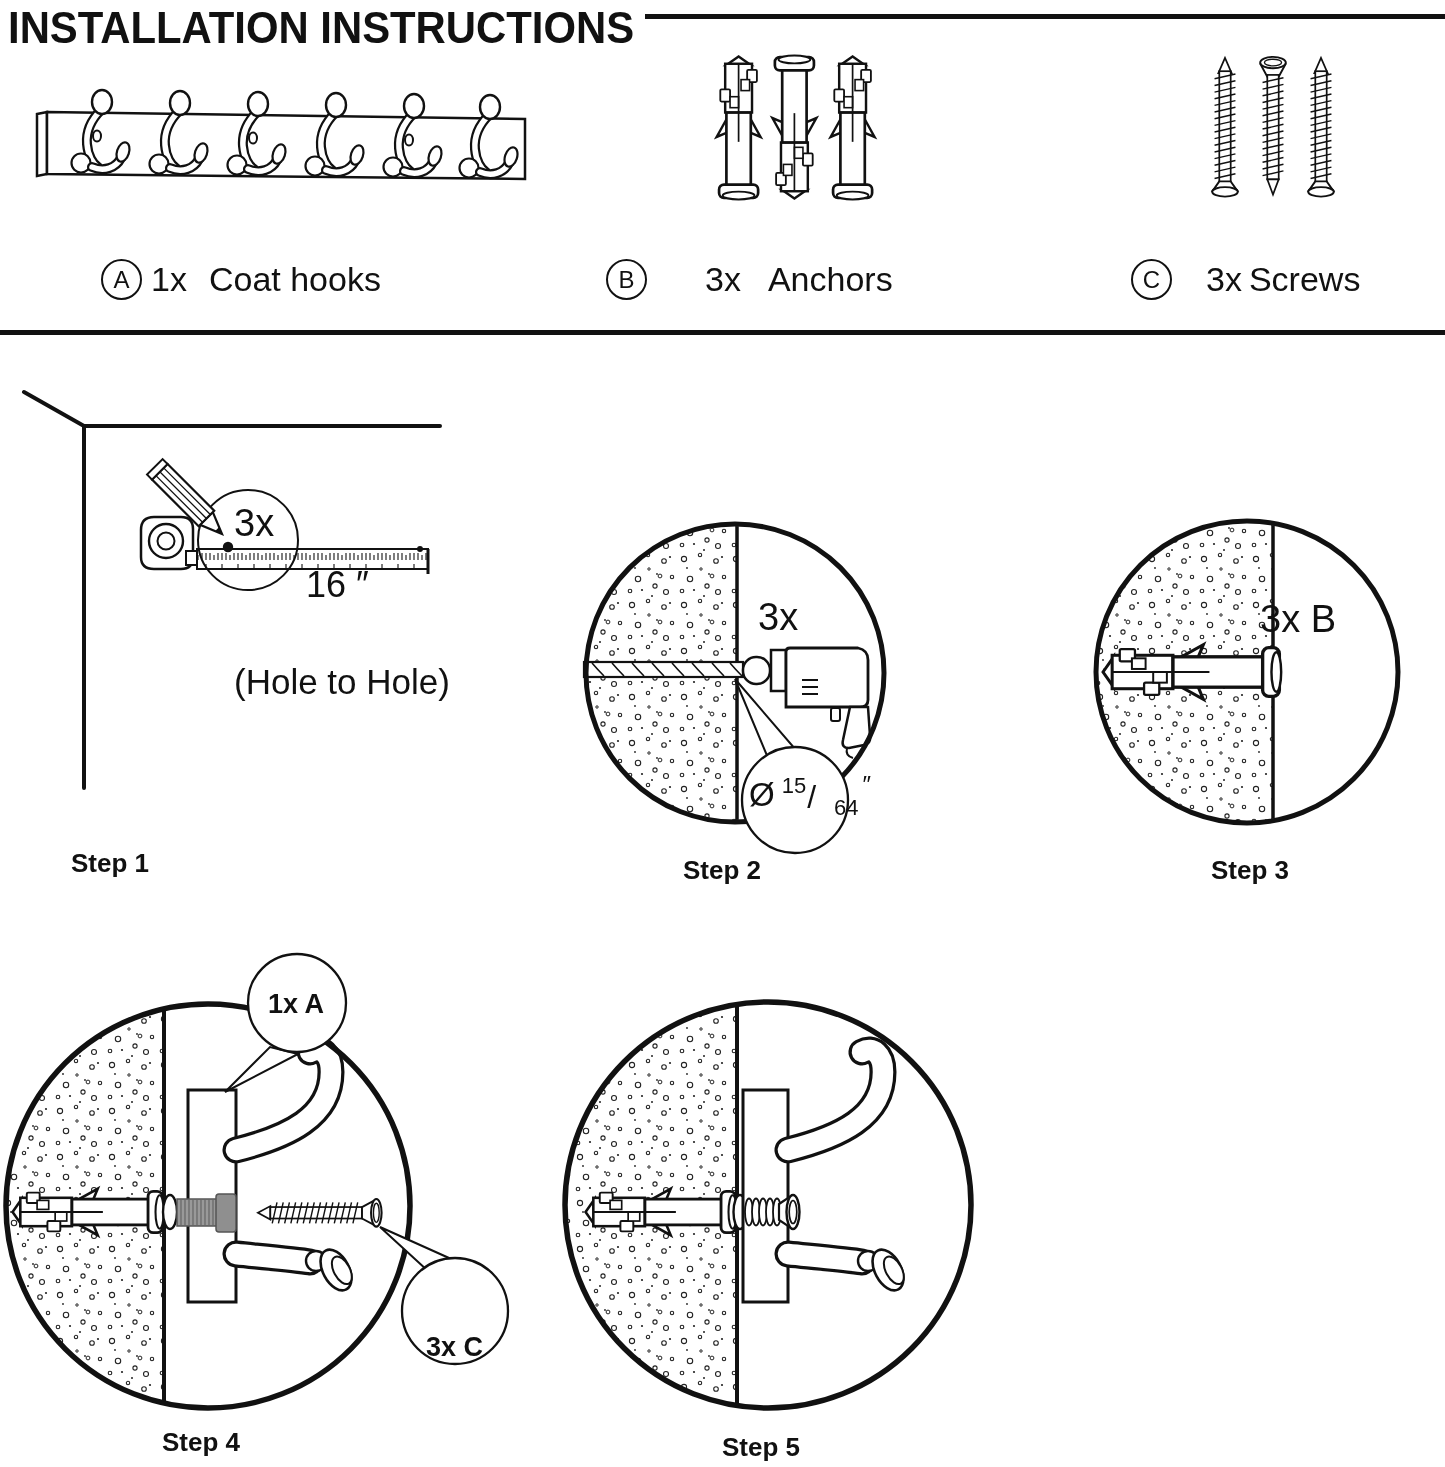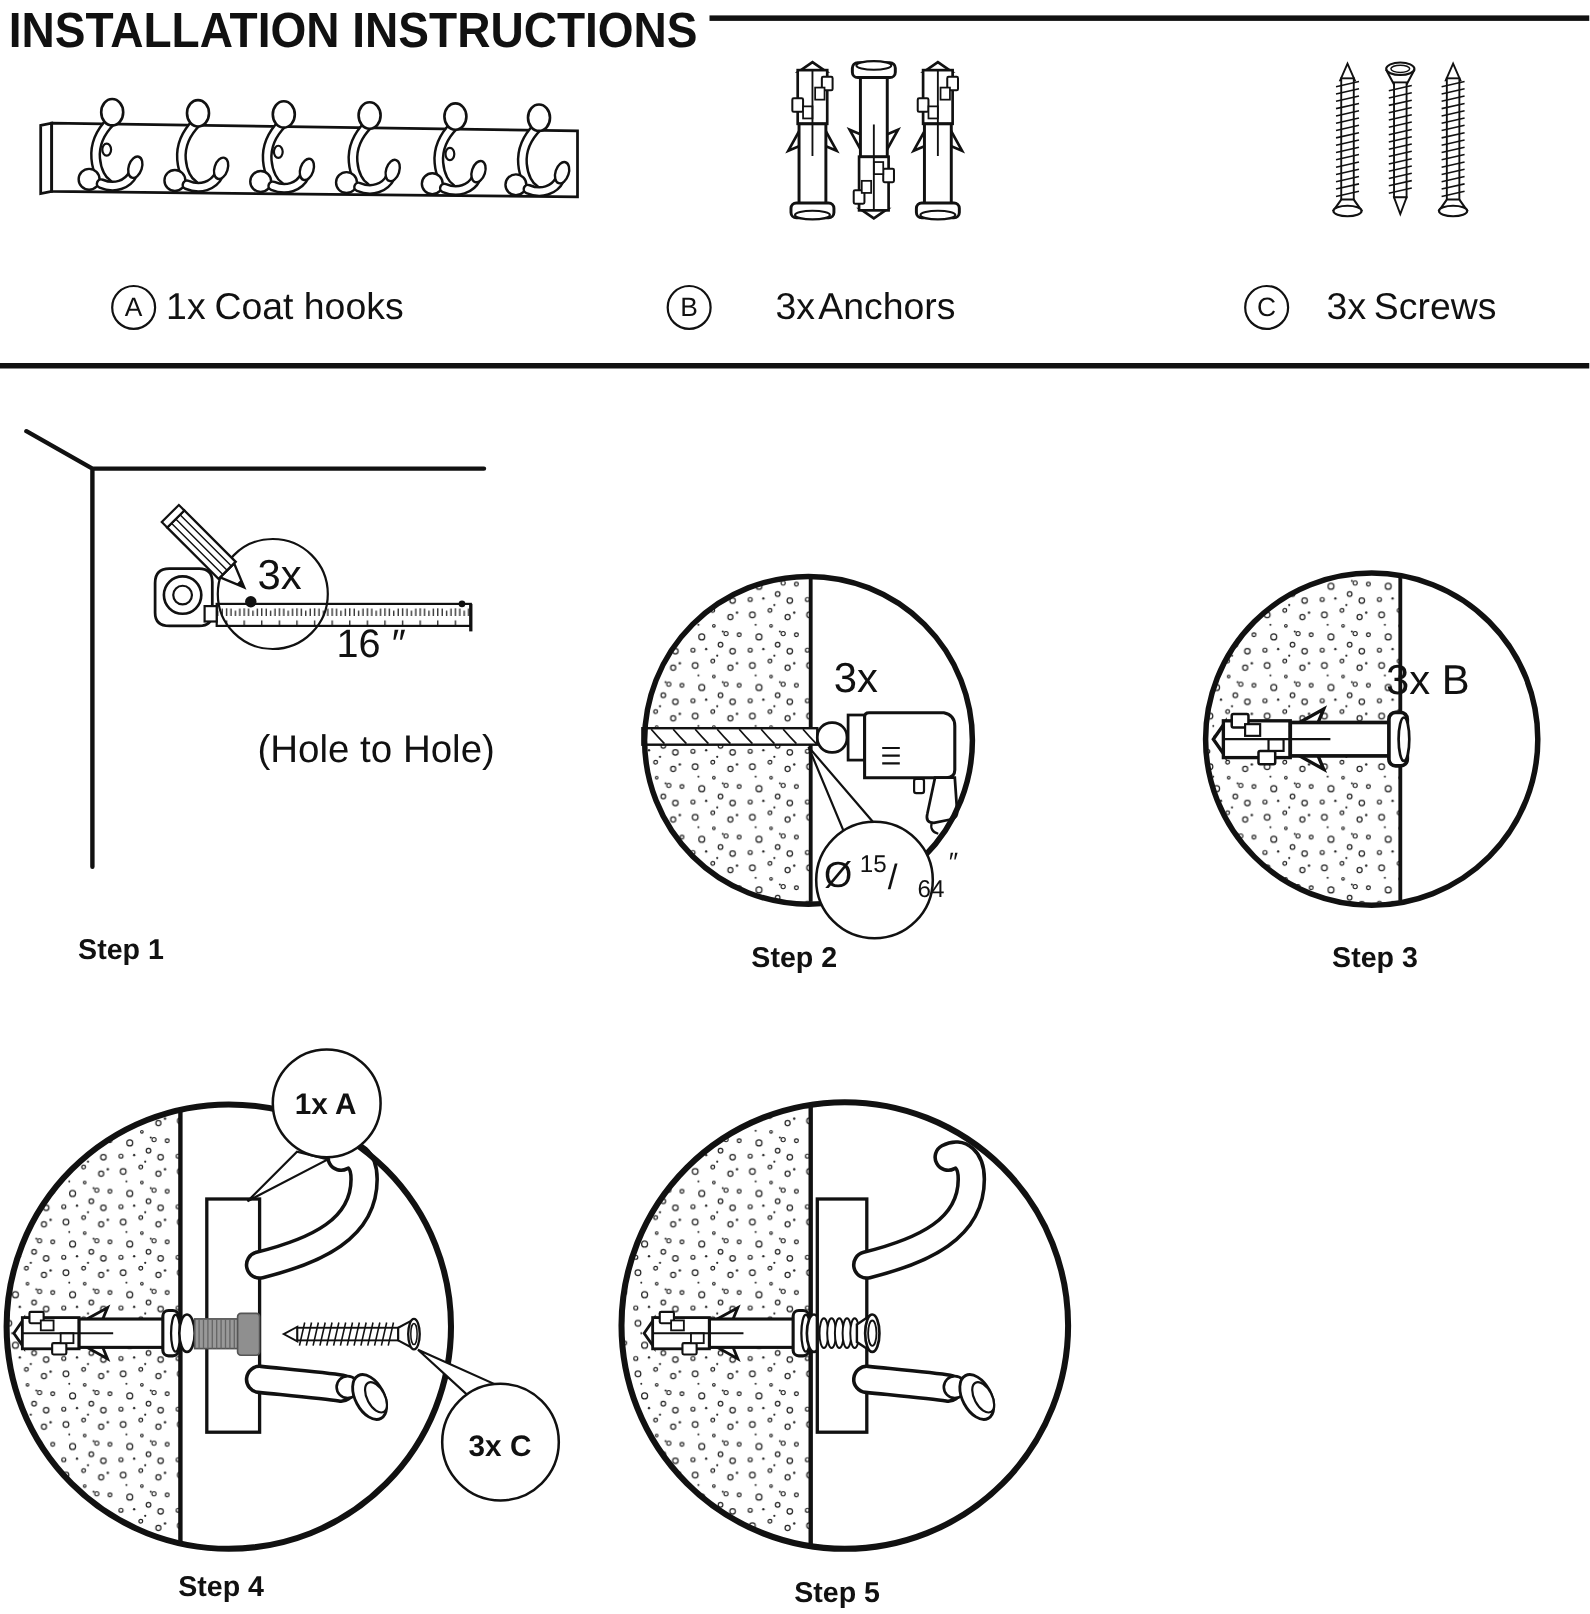--- a/index.html
+++ b/index.html
@@ -12,37 +12,37 @@
   .title-rule{left:645px;top:14px;width:800px;height:5px;background:#111;}
   .divider{left:0;top:330px;width:1445px;height:5px;background:#111;}
   
   .part-label{display:flex;align-items:center;font-size:34px;}
   .part-badge{width:37px;height:37px;border:2.5px solid #111;border-radius:50%;
               display:flex;align-items:center;justify-content:center;
               font-size:24px;flex:0 0 auto;}
   .plbl-a{left:101px;top:259px;}
   .plbl-b{left:606px;top:259px;}
   .plbl-c{left:1131px;top:259px;}
-  .gap-a1{margin-left:9px;} .gap-a2{margin-left:8px;}
-  .gap-b1{margin-left:58px;} .gap-b2{margin-left:3px;}
+  .gap-a1{margin-left:9px;} .gap-a2{margin-left:22px;}
+  .gap-b1{margin-left:58px;} .gap-b2{margin-left:27px;}
   .gap-c1{margin-left:34px;} .gap-c2{margin-left:7px;}
   
   .ann{font-size:38px;white-space:nowrap;}
   .ann-bold{font-weight:bold;font-size:27px;white-space:nowrap;}
   .steplbl{font-size:26px;font-weight:bold;white-space:nowrap;}
   .s1-count{left:234px;top:502px;}
   .s1-dist{left:306px;top:564px;font-size:36px;}
   .s1-note{left:234px;top:662px;font-size:35px;}
   .s1-lbl{left:71px;top:848px;}
   .s2-count{left:758px;top:596px;}
   .s2-lbl{left:683px;top:855px;text-align:right;}
   .s3-count{left:1260px;top:598px;}
   .s3-lbl{left:1211px;top:855px;}
   .s4-ctop{left:268px;top:989px;}
-  .s4-cbot{left:426px;top:1300px;}
+  .s4-cbot{left:426px;top:1332px;}
   .s4-lbl{left:162px;top:1427px;}
   .s5-lbl{left:722px;top:1432px;}
   
   .dia{left:749px;top:777px;font-size:31px;white-space:nowrap;display:flex;align-items:flex-start;}
   .dia .sym{font-size:33px;line-height:1.1;}
   .dia .num{font-size:22px;position:relative;top:-4px;margin-left:7px;text-align:right;}
   .dia .slash{font-size:32px;position:relative;top:2px;margin-left:1px;}
   .dia .den{font-size:22px;position:relative;top:18px;margin-left:18px;}
   .dia .unit{font-size:24px;position:relative;top:-6px;margin-left:4px;}
   

